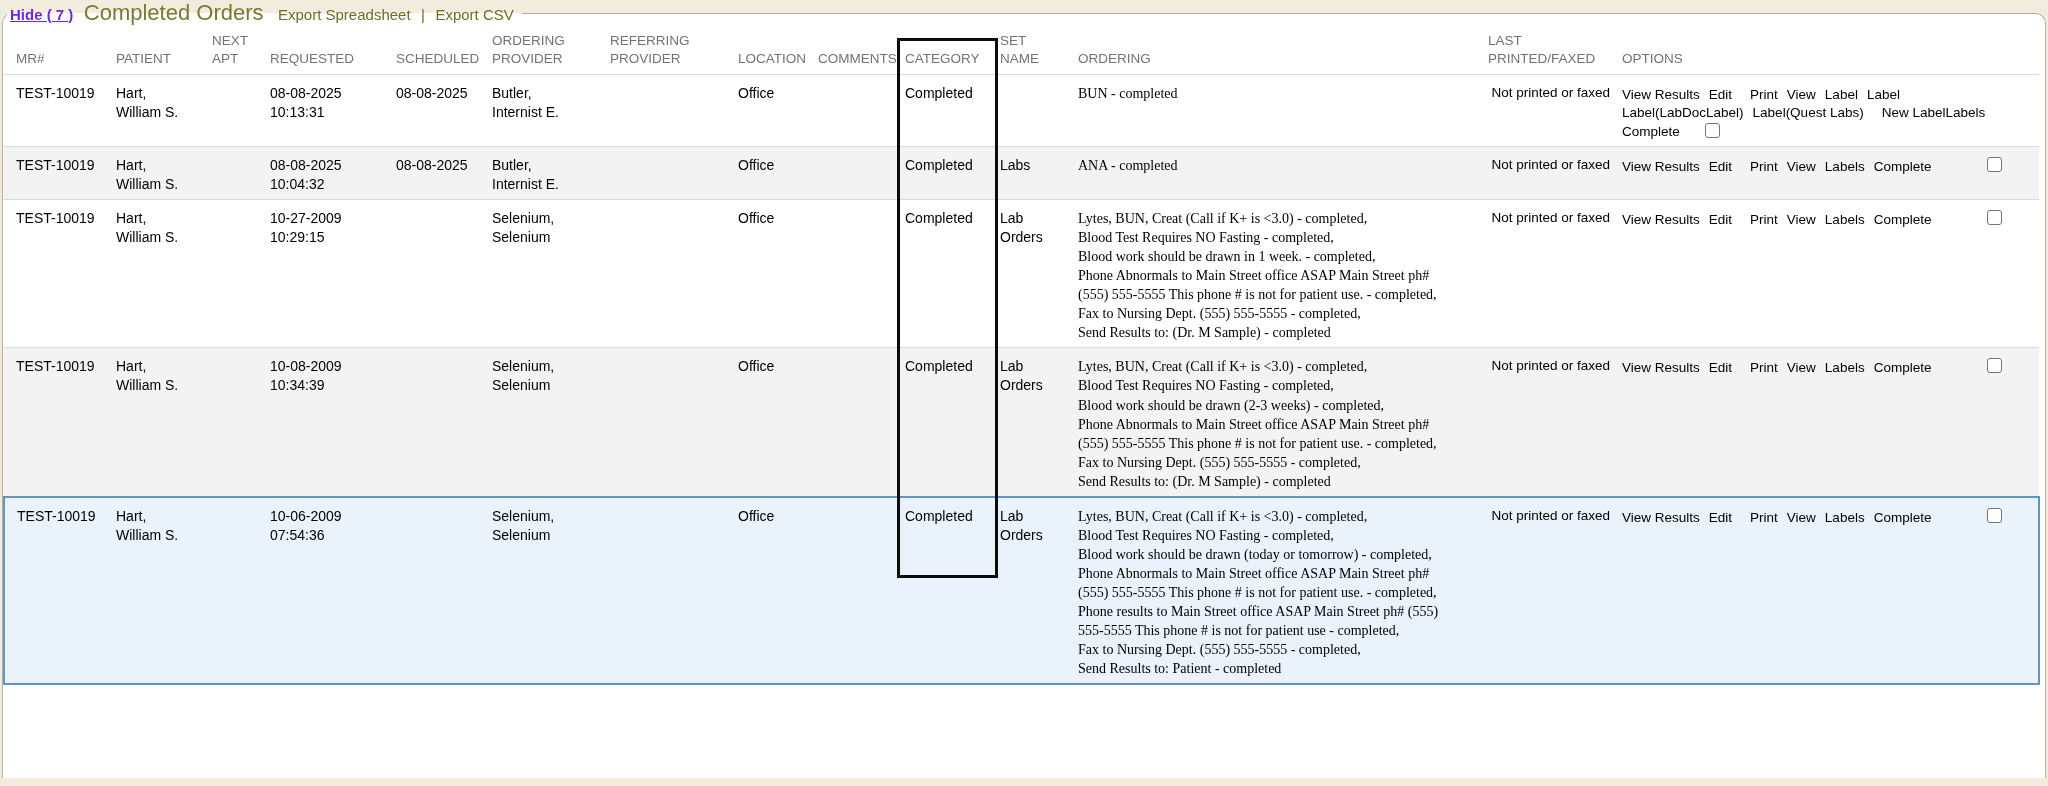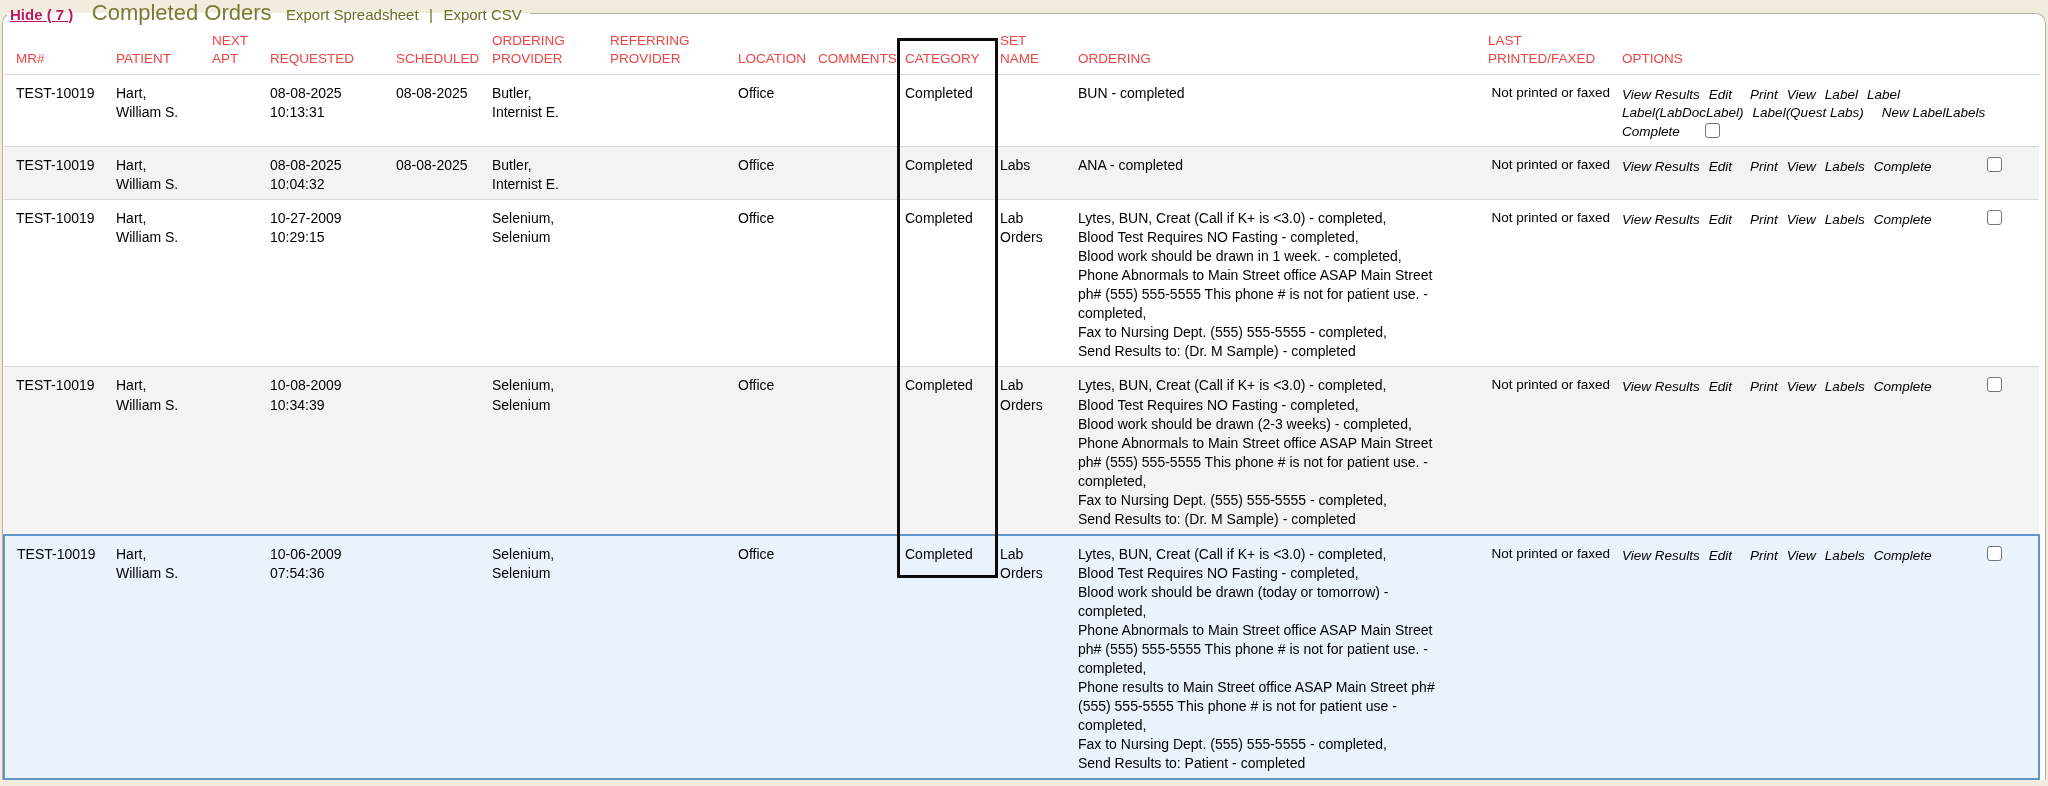--- a/index.html
+++ b/index.html
@@ -20,64 +20,64 @@
     min-height:778px;
   }
   legend.panel-legend {
     margin-left:4px;
     padding:0 8px 0 3px;
     background:transparent;
     white-space:nowrap;
   }
   .hide-link {
     font-size:15px; font-weight:bold;
-    color:#be185d; text-decoration:underline;
-    cursor:pointer; margin-right:14px;
+    color:#6d28d9; text-decoration:underline;
+    cursor:pointer; margin-right:6px;
   }
   .panel-title {
     font-size:22px; color:#7a7a33; margin-right:10px;
   }
   .export-link {
     font-size:15px; color:#6c6c25;
     cursor:pointer;
   }
   .legend-sep { font-size:15px; color:#6c6c25; margin:0 6px; }
 
   table.orders-table {
     border-collapse:collapse;
     table-layout:fixed;
     width:2035px;
     margin-top:2px;
   }
   th {
     font-weight:normal;
     font-size:13.5px;
-    color:#ef4444;
+    color:#737373;
     text-align:left;
     vertical-align:bottom;
     padding:4px 6px 7px 6px;
     line-height:1.3;
   }
   th.sortable div { }
   tbody tr { background:#ffffff; }
   tbody tr.shaded { background:#f3f3f3; }
   tbody tr.selected { background:#eaf2fb; }
   tbody td {
     vertical-align:top;
     padding:9px 6px 5px 6px;
     font-size:14px;
     color:#000;
     line-height:1.36;
     border-top:1px solid #d9d9d9;
     word-wrap:break-word;
   }
   td:first-child, th:first-child { padding-left:12px; }
-  td.ordered-cell { padding-right:24px; }
+  td.ordered-cell { padding-right:24px;font-family:Liberation Serif, serif; }
   td.small-cell { font-size:13.5px;text-align:right; }
-  td.options-cell { font-size:13.5px; padding-top:11px;font-style:italic; }
+  td.options-cell { font-size:13.5px; padding-top:11px; }
   .opt-line { white-space:nowrap; }
   .option-link { margin-right:9px; cursor:pointer; }
   .opt-line .option-link:nth-child(2) { margin-right:18px; }
   .checkbox {
     display:inline-block;
     width:15px; height:15px;
     border:1.5px solid #757575;
     border-radius:3px;
     background:#fff;
     vertical-align:-2px;

